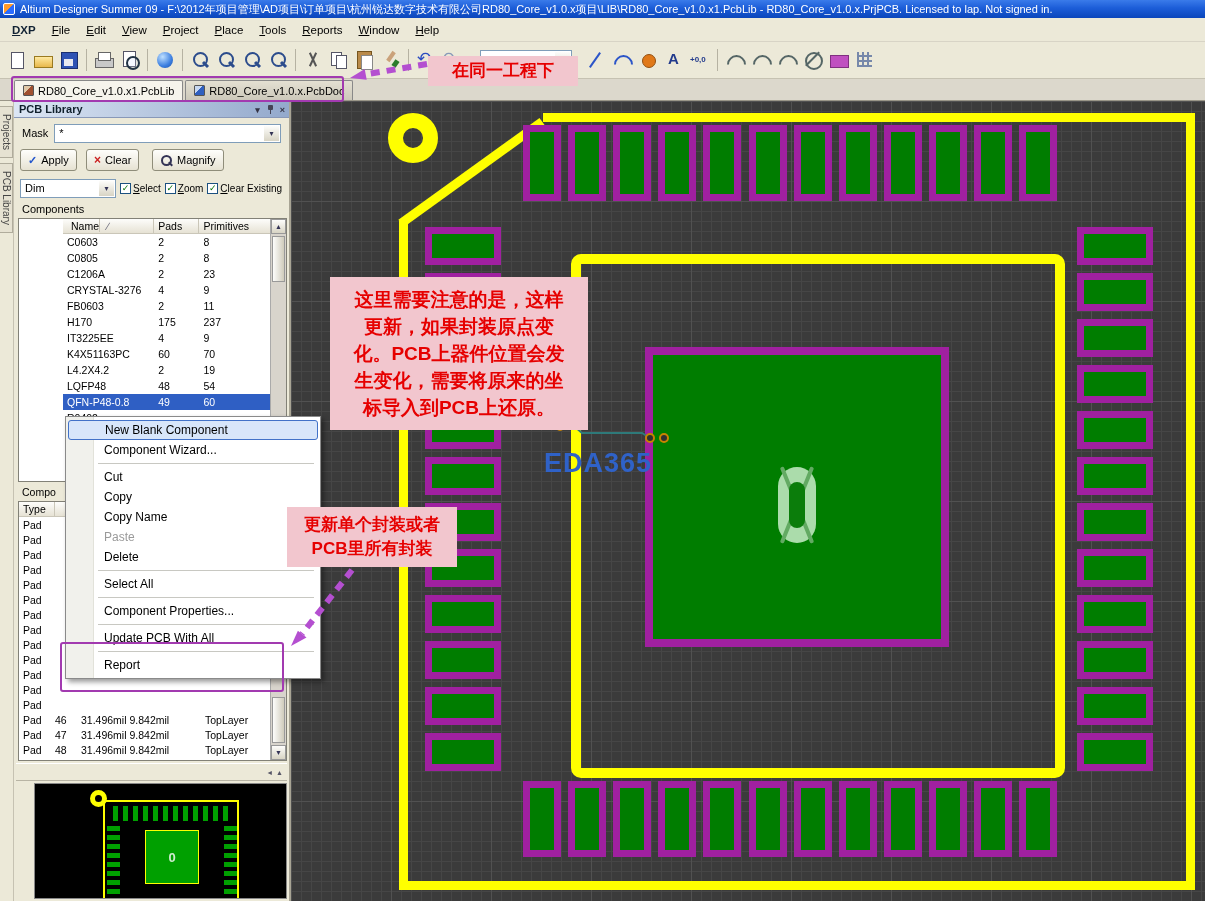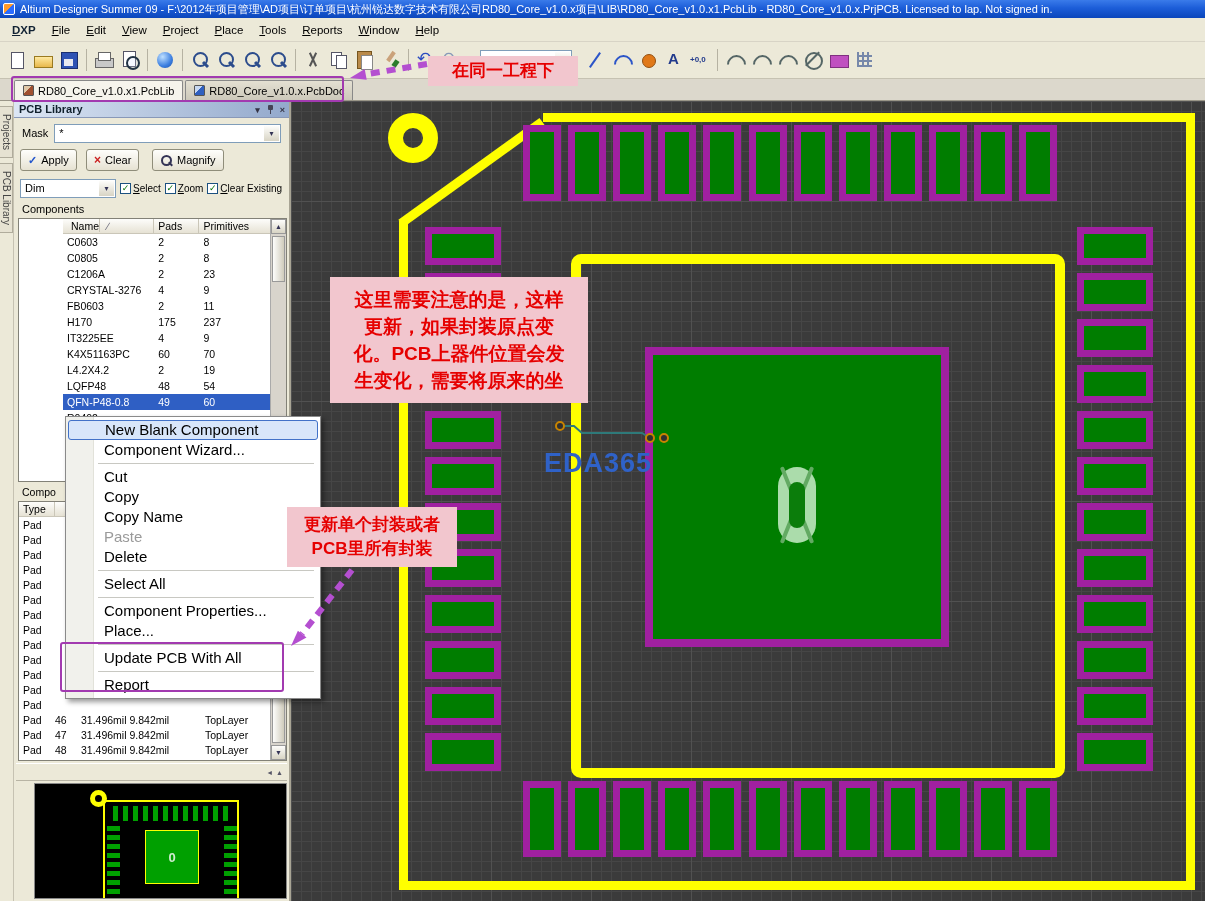--- a/index.html
+++ b/index.html
@@ -159,21 +159,21 @@
   .oval-x{position:absolute;left:17px;top:-3px;width:4px;height:82px;background:#63aa63;border-radius:2px;}
   .x1{transform:rotate(22deg);} .x2{transform:rotate(-22deg);}
   .oval-slot{position:absolute;left:11px;top:15px;width:16px;height:46px;background:#0b7d0b;border-radius:8px;}
   #watermark{left:253px;top:347px;font-size:27px;font-weight:bold;color:#2f62c8;letter-spacing:1px;}
   .cv-traces{position:absolute;left:0;top:0;}
   .cv-traces polyline{fill:none;stroke:#2e7a7a;stroke-width:2;}
   .cv-traces circle{fill:#303030;stroke:#c88400;stroke-width:2;}
 
   
   .ctx-menu{position:absolute;left:65px;top:416px;width:256px;background:#fff;border:1px solid #8a8a8a;
-    box-shadow:3px 3px 5px rgba(0,0,0,.4);padding:3px 0;z-index:5;font-size:15px;}
+    box-shadow:3px 3px 5px rgba(0,0,0,.4);padding:3px 0;z-index:5;font-size:12px;}
   .ctx-gutter{position:absolute;left:0;top:0;bottom:0;width:28px;background:#f1f1ec;border-right:1px solid #e2e2da;}
   .ctx-item{position:relative;height:20px;line-height:20px;padding-left:36px;margin:0 2px;white-space:nowrap;}
   .ctx-item.hover{background:#d8e6fa;border:1px solid #4272c8;border-radius:3px;line-height:18px;}
   .ctx-item.disabled{color:#9a9a9a;}
   .ctx-sep{position:relative;height:7px;margin-left:32px;}
   .ctx-sep::after{content:"";position:absolute;left:0;right:6px;top:3px;height:1px;background:#c8c8c2;}
 
   
   .note{position:absolute;background:var(--note-bg);color:var(--note-text);font-weight:bold;text-align:center;z-index:7;}
   #note1{left:428px;top:56px;width:150px;height:30px;font-size:17px;line-height:30px;}
@@ -759,42 +759,40 @@
       <span>Delete</span>
     </div>
     <div class="ctx-sep"></div>
     <div class="ctx-item">
       <span>Select All</span>
     </div>
     <div class="ctx-sep"></div>
     <div class="ctx-item">
       <span>Component Properties...</span>
     </div>
-    <div class="ctx-item">
-      <span>Place...</span>
-    </div>
     <div class="ctx-sep"></div>
     <div class="ctx-item">
       <span>Update PCB With All</span>
     </div>
     <div class="ctx-sep"></div>
     <div class="ctx-item">
       <span>Report</span>
     </div>
 </div>
 
 <div class="hl-rect" id="tabs-hl"></div>
 <div class="hl-rect" id="update-hl"></div>
 
 <div class="note" id="note1">在同一工程下</div>
 <div class="note" id="note2">
   <div class="note-line">这里需要注意的是，这样</div>
     <div class="note-line">更新，如果封装原点变</div>
     <div class="note-line">化。PCB上器件位置会发</div>
     <div class="note-line">生变化，需要将原来的坐</div>
+    <div class="note-line">标导入到PCB上还原。</div>
 </div>
 <div class="note" id="note3">
   <div class="note-line">更新单个封装或者</div>
     <div class="note-line">PCB里所有封装</div>
 </div>
 
 <svg class="arrows" width="1205" height="901">
   <line class="arr" x1="427" y1="64" x2="368" y2="74"></line>
   <polygon class="arrhead" points="350,78 366.7,79.7 364.7,68.9"></polygon>
   <line class="arr" x1="352" y1="570" x2="302" y2="634"></line>

